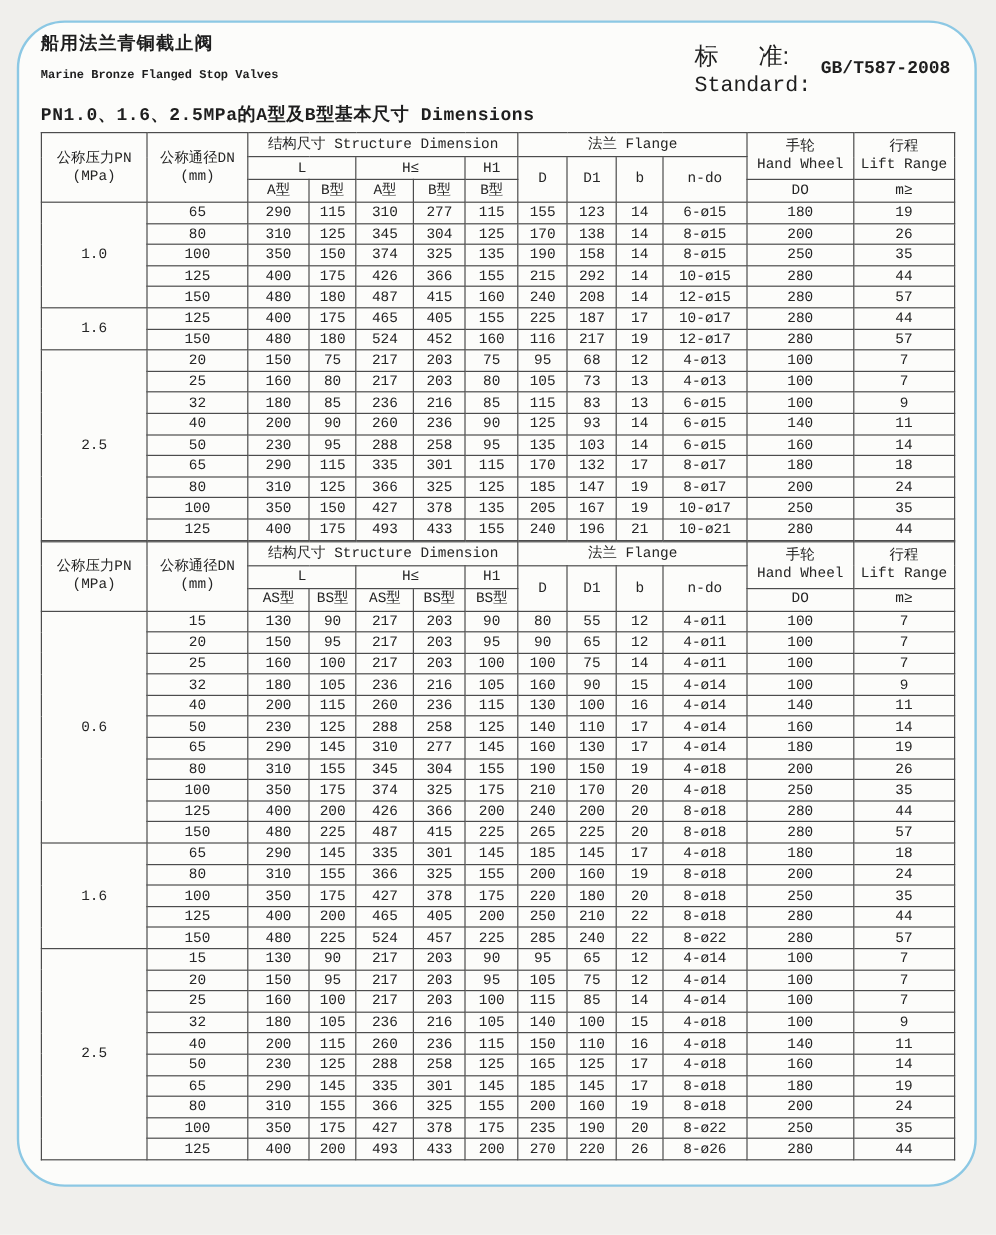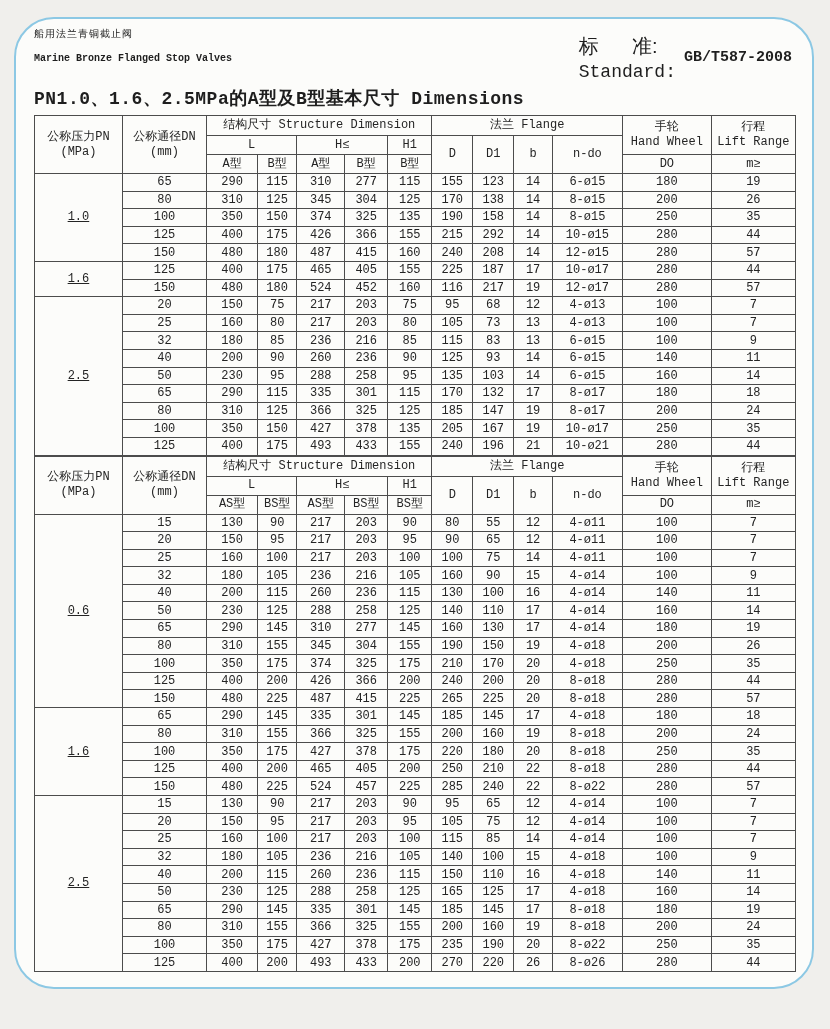--- a/index.html
+++ b/index.html
@@ -9,47 +9,47 @@
     font-family:"Liberation Sans","DejaVu Sans",sans-serif;
     color:#1e1e1e;
   }
   .card{
     position:absolute;left:14px;top:17px;width:762px;height:948px;
     background:#fcfcfa;
     border:2px solid #8cc8e4;border-radius:40px;
     padding:8px 16px 12px 18px;
   }
   .title-row{display:flex;justify-content:space-between;align-items:flex-start;}
-  .title-zh{font-size:10px;font-weight:normal;letter-spacing:1px;}
+  .title-zh{font-size:15px;font-weight:bold;letter-spacing:1px;}
   .title-en{font-family:"Liberation Mono","DejaVu Sans Mono",monospace;font-size:10px;font-weight:bold;margin-top:12px;}
   .std-block{display:flex;align-items:center;margin-top:6px;margin-right:4px;}
   .std-labels{display:flex;flex-direction:column;margin-right:8px;}
   .std-zh{font-size:20px;white-space:pre;}
   .std-en{font-family:"Liberation Mono","DejaVu Sans Mono",monospace;font-size:18px;margin-top:2px;}
   .std-val{font-family:"Liberation Mono","DejaVu Sans Mono",monospace;font-size:15px;font-weight:bold;}
-  .section-title{font-size:18px;font-weight:bold;margin:4px 0 5px 0;letter-spacing:0.5px;
+  .section-title{font-size:15px;font-weight:bold;margin:4px 0 5px 0;letter-spacing:0.5px;
     font-family:"Liberation Mono","DejaVu Sans",monospace;}
   .section-title.second{margin-top:12px;}
   table.dim{
     border-collapse:collapse;width:100%;table-layout:fixed;
     font-family:"Liberation Mono","DejaVu Sans Mono",monospace;
   }
   table.dim th,table.dim td{
     border:1px solid #4c4c4c;text-align:center;vertical-align:middle;
     padding:0;font-weight:normal;color:#242424;
   }
   table.dim thead th{
     font-size:12px;line-height:1.25;white-space:pre-line;
     font-family:"Liberation Mono","DejaVu Sans",monospace;
   }
   table.dim thead tr.r1 th{height:19px;}
   table.dim thead tr.r2 th{height:18px;}
   table.dim thead tr.r3 th{height:18px;}
   table.dim tbody td{font-size:12px;height:16.6px;line-height:1;}
-  td.pn-cell{font-size:12px;text-decoration:underline;}
+  td.pn-cell{font-size:12px;}
   
   col.c-pn{width:11.9%}  col.c-dn{width:11.4%}
   col.c-la{width:6.9%}   col.c-lb{width:5.3%}
   col.c-ha{width:6.5%}   col.c-hb{width:5.8%}
   col.c-h1{width:6.0%}
   col.c-d{width:5.5%}    col.c-d1{width:5.6%}
   col.c-b{width:5.2%}    col.c-ndo{width:9.5%}
   col.c-d0{width:12.0%}  col.c-m{width:11.4%}
 </style>
 </head>

